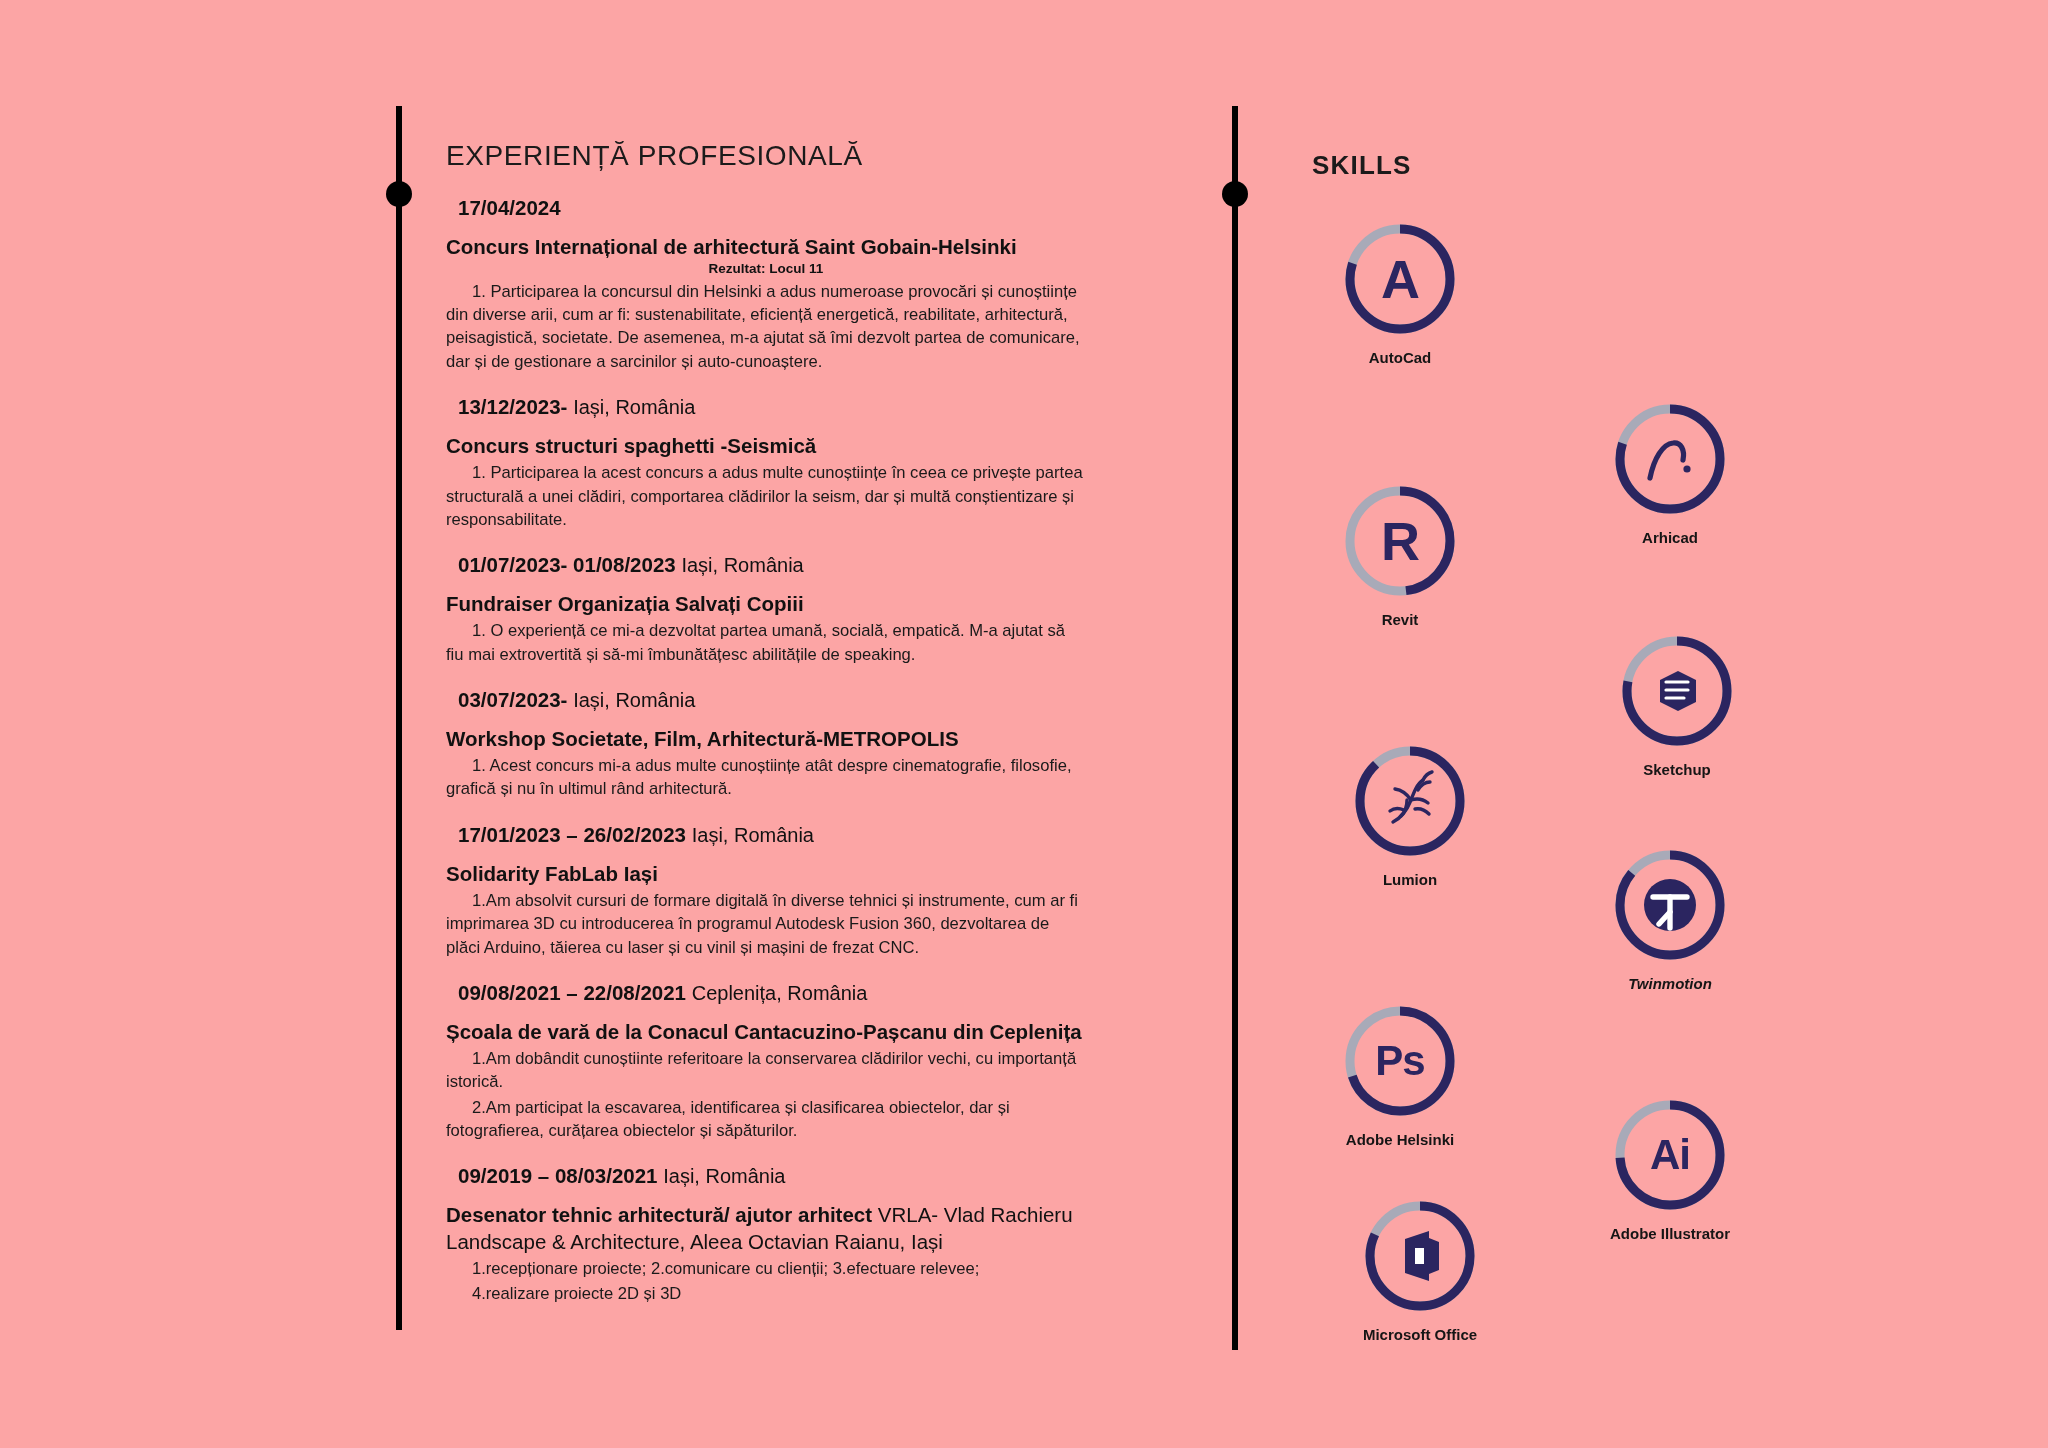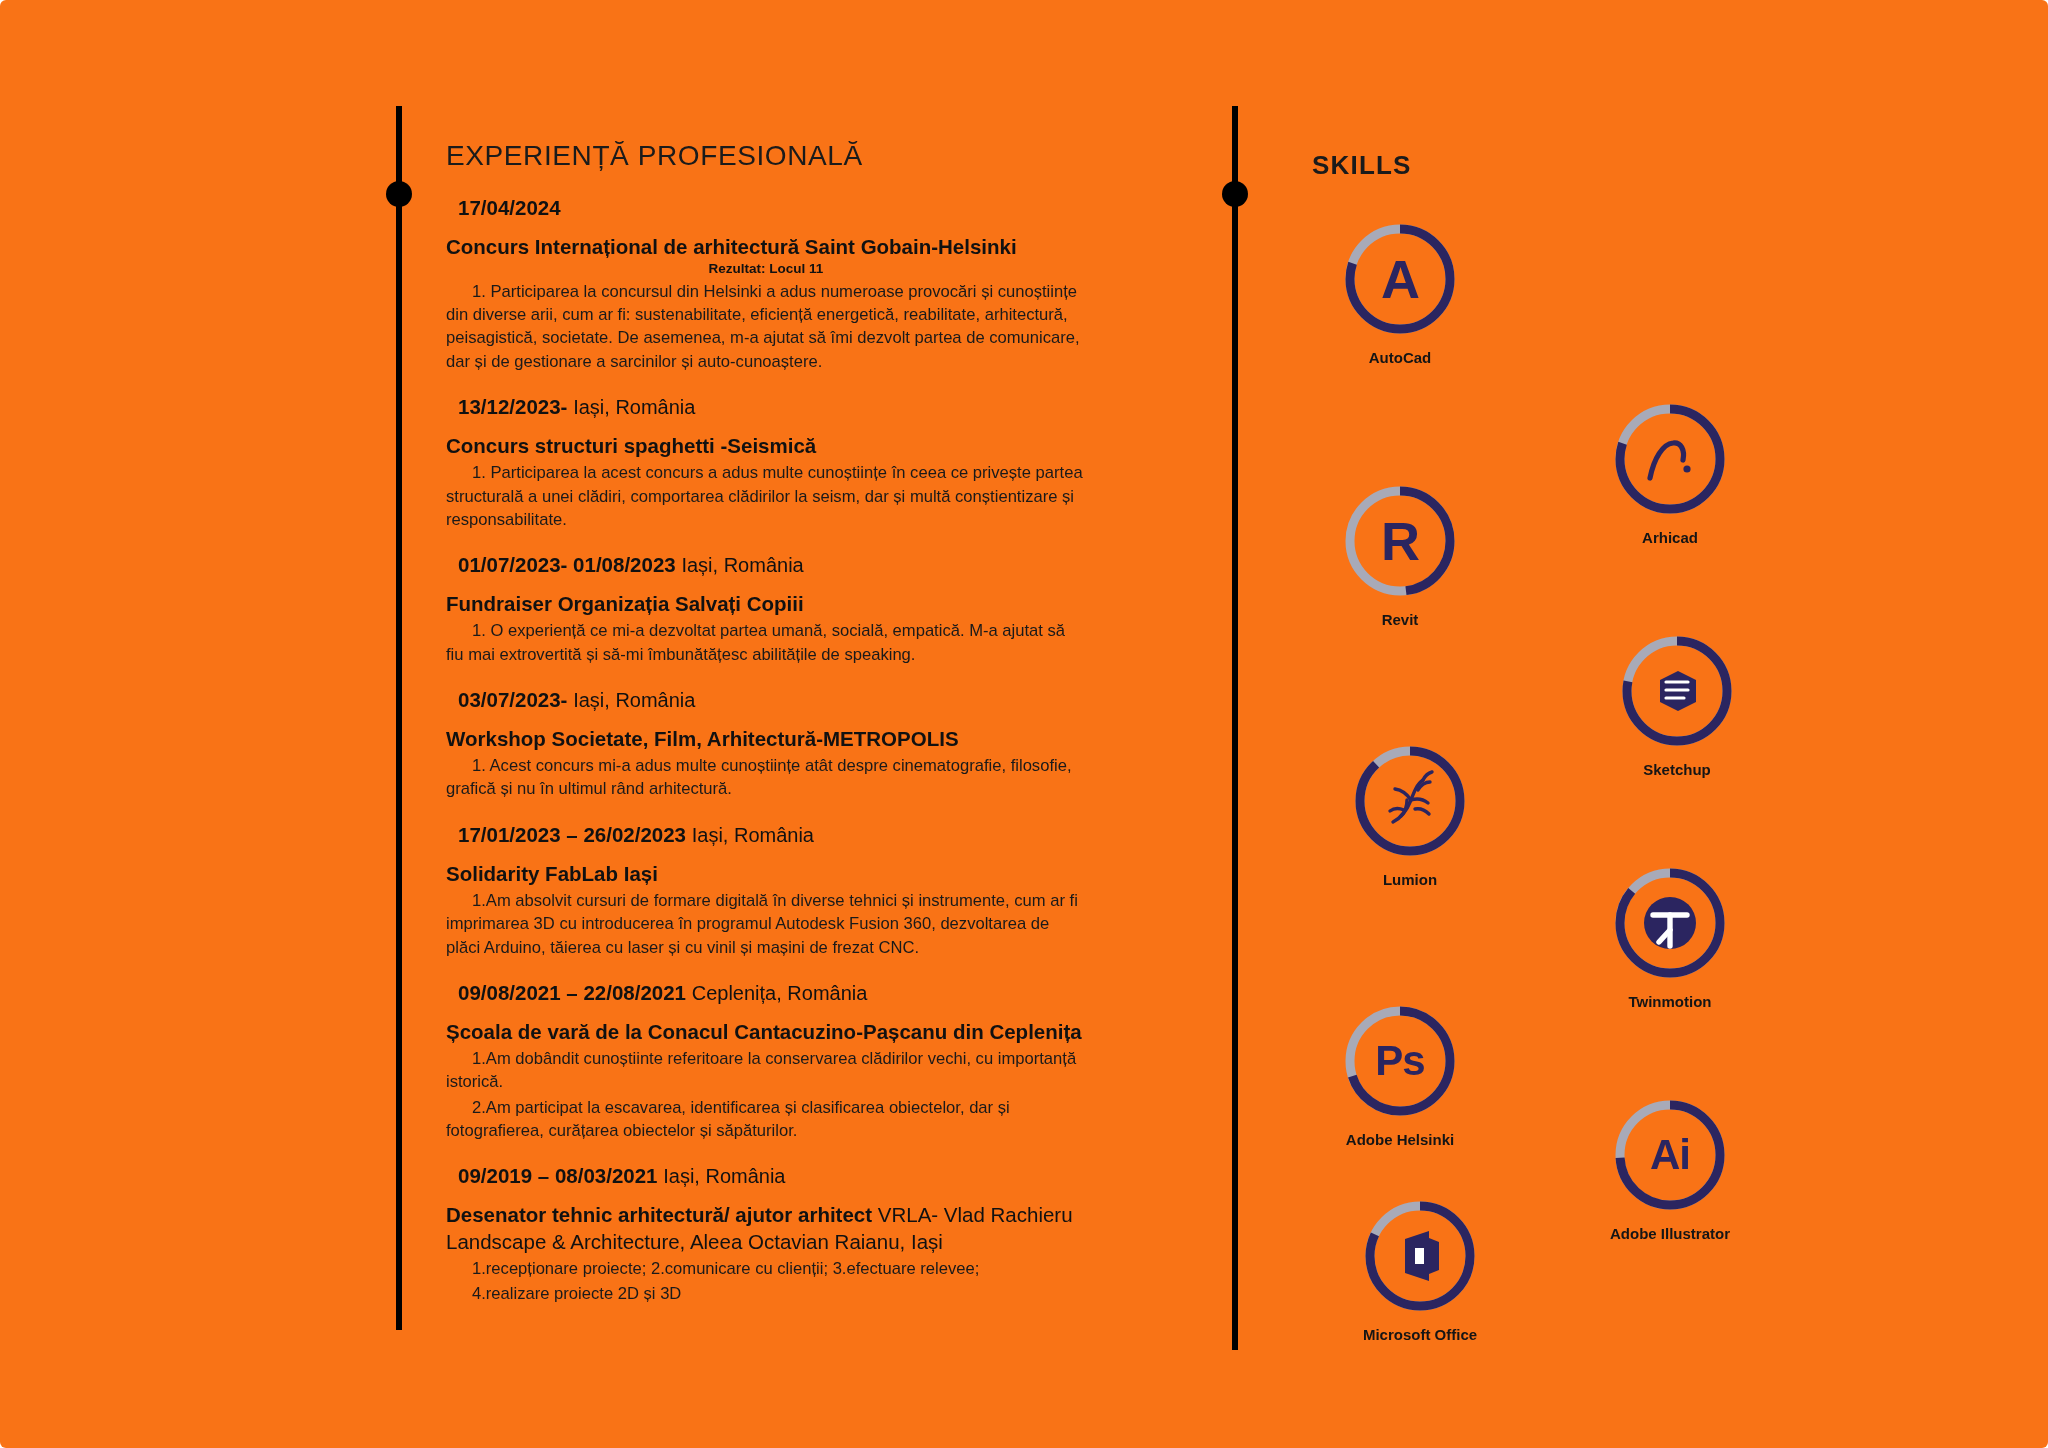--- a/index.html
+++ b/index.html
@@ -14,22 +14,21 @@
     position: relative;
     font-family: "Liberation Sans", sans-serif;
     color: #141414;
     overflow: hidden;
   }
 
   
   .page {
     position: absolute;
     inset: 0;
-    background: #f97316;
-    border-radius: 6px;
+    background: #fca5a5;
   }
 
   
   .rail {
     position: absolute;
     width: 6px;
     background: #000;
   }
   .rail-dot {
     position: absolute;
@@ -158,21 +157,21 @@
 
   
   #skill-autocad    { left: 30px;  top: 78px; }
   #skill-revit      { left: 30px;  top: 340px; }
   #skill-lumion     { left: 40px;  top: 600px; }
   #skill-photoshop  { left: 30px;  top: 860px; }
   #skill-msoffice   { left: 50px;  top: 1055px; }
   
   #skill-arhicad    { left: 300px; top: 258px; }
   #skill-sketchup   { left: 307px; top: 490px; }
-  #skill-twinmotion { left: 300px; top: 722px; }
+  #skill-twinmotion { left: 300px; top: 704px; font-style: italic; }
   #skill-illustrator{ left: 300px; top: 954px; }
 </style>
 </head>
 <body>
 
 <div class="page">
 
   <div class="rail" id="rail-left"></div>
   <div class="rail-dot" id="dot-left"></div>
   <div class="rail" id="rail-right"></div>

